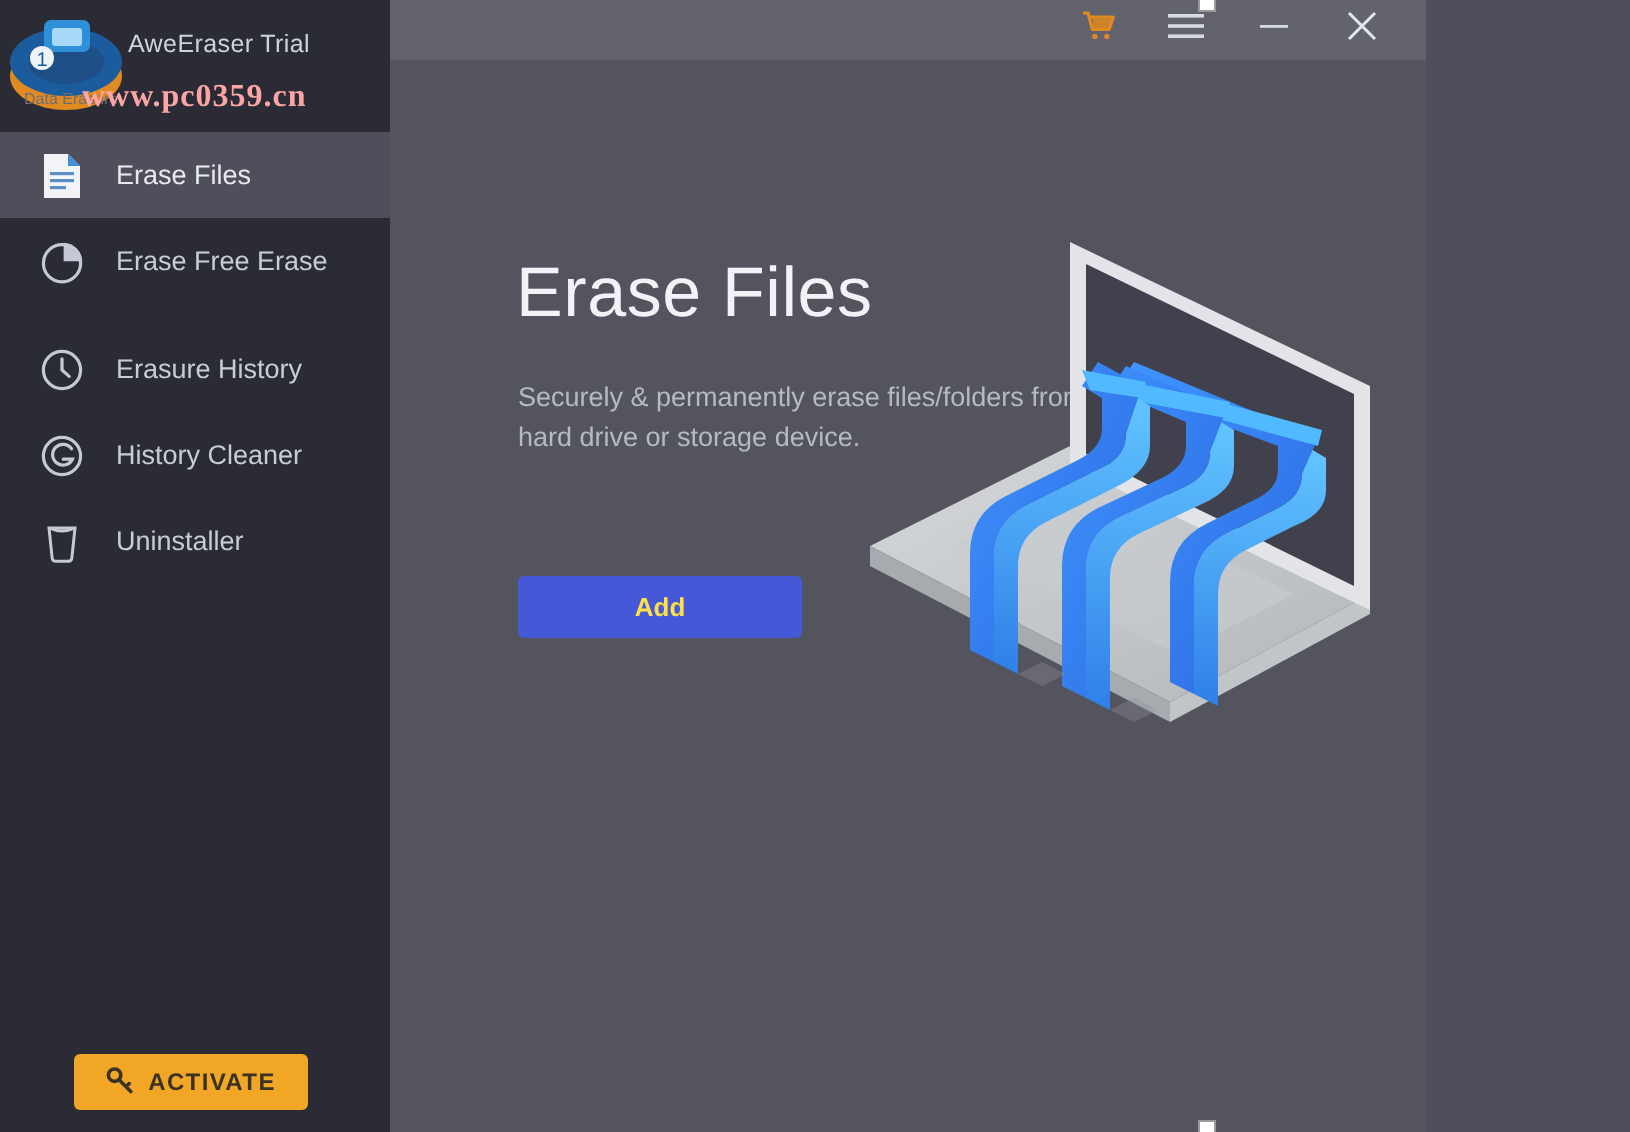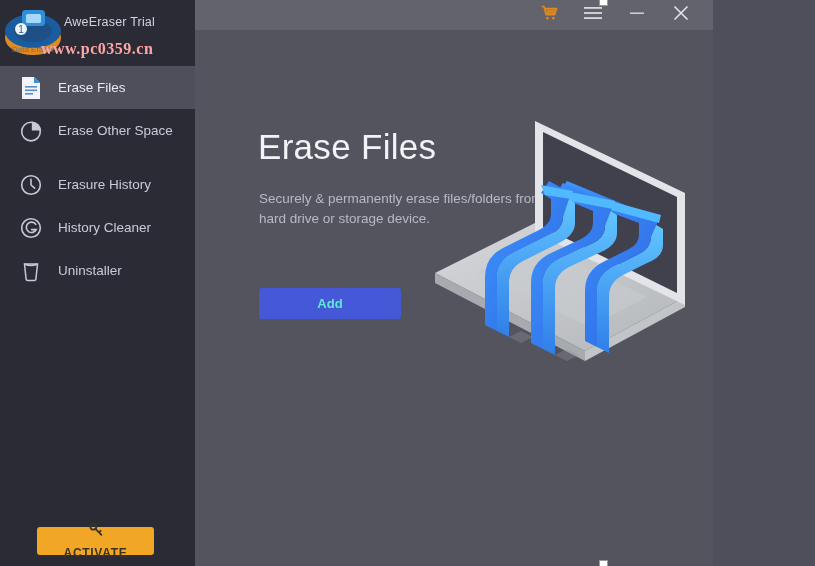--- a/index.html
+++ b/index.html
@@ -92,21 +92,20 @@
     color: #3a3324;
     font-size: 12px;
     font-weight: bold;
     letter-spacing: .7px;
     display: flex;
     align-items: center;
     justify-content: center;
     gap: 7px;
     cursor: pointer;
     font-family: "Liberation Sans", sans-serif;
-    flex-direction: column;
   }
 
   
   #main {
     position: relative;
     flex: 1 1 auto;
     height: 566px;
     background: #54545f;
     overflow: hidden;
   }
@@ -149,21 +148,21 @@
     color: #b6b9c3;
     max-width: 300px;
   }
   .add-btn {
     position: absolute;
     left: 64px; top: 258px;
     width: 142px; height: 31px;
     background: #4558d8;
     border: none;
     border-radius: 3px;
-    color: #5eead4;
+    color: #fde047;
     font-size: 13px;
     font-weight: bold;
     cursor: pointer;
     font-family: "Liberation Sans", sans-serif;
   }
   .hero {
     position: absolute;
     right: 6px; top: 75px;
     width: 290px; height: 290px;
   }
@@ -247,21 +246,21 @@
       </div>
 
 
       <div class="nav-item">
         <span class="ic">
           <svg width="24" height="24" viewBox="0 0 24 24">
             <circle cx="12" cy="12.6" r="9.3" fill="none" stroke="#c5c9d3" stroke-width="1.6"></circle>
             <path d="M12.8 2.4 A9.6 9.6 0 0 1 22.2 11.6 L12.8 11.6 Z" fill="#c5c9d3"></path>
           </svg>
         </span>
-        <span>Erase Other Space</span>
+        <span>Erase Free Erase</span>
       </div>
     </div>
 
     <div class="nav-gap"></div>
 
     <div class="nav">
 
       <div class="nav-item">
         <span class="ic">
           <svg width="24" height="24" viewBox="0 0 24 24">

